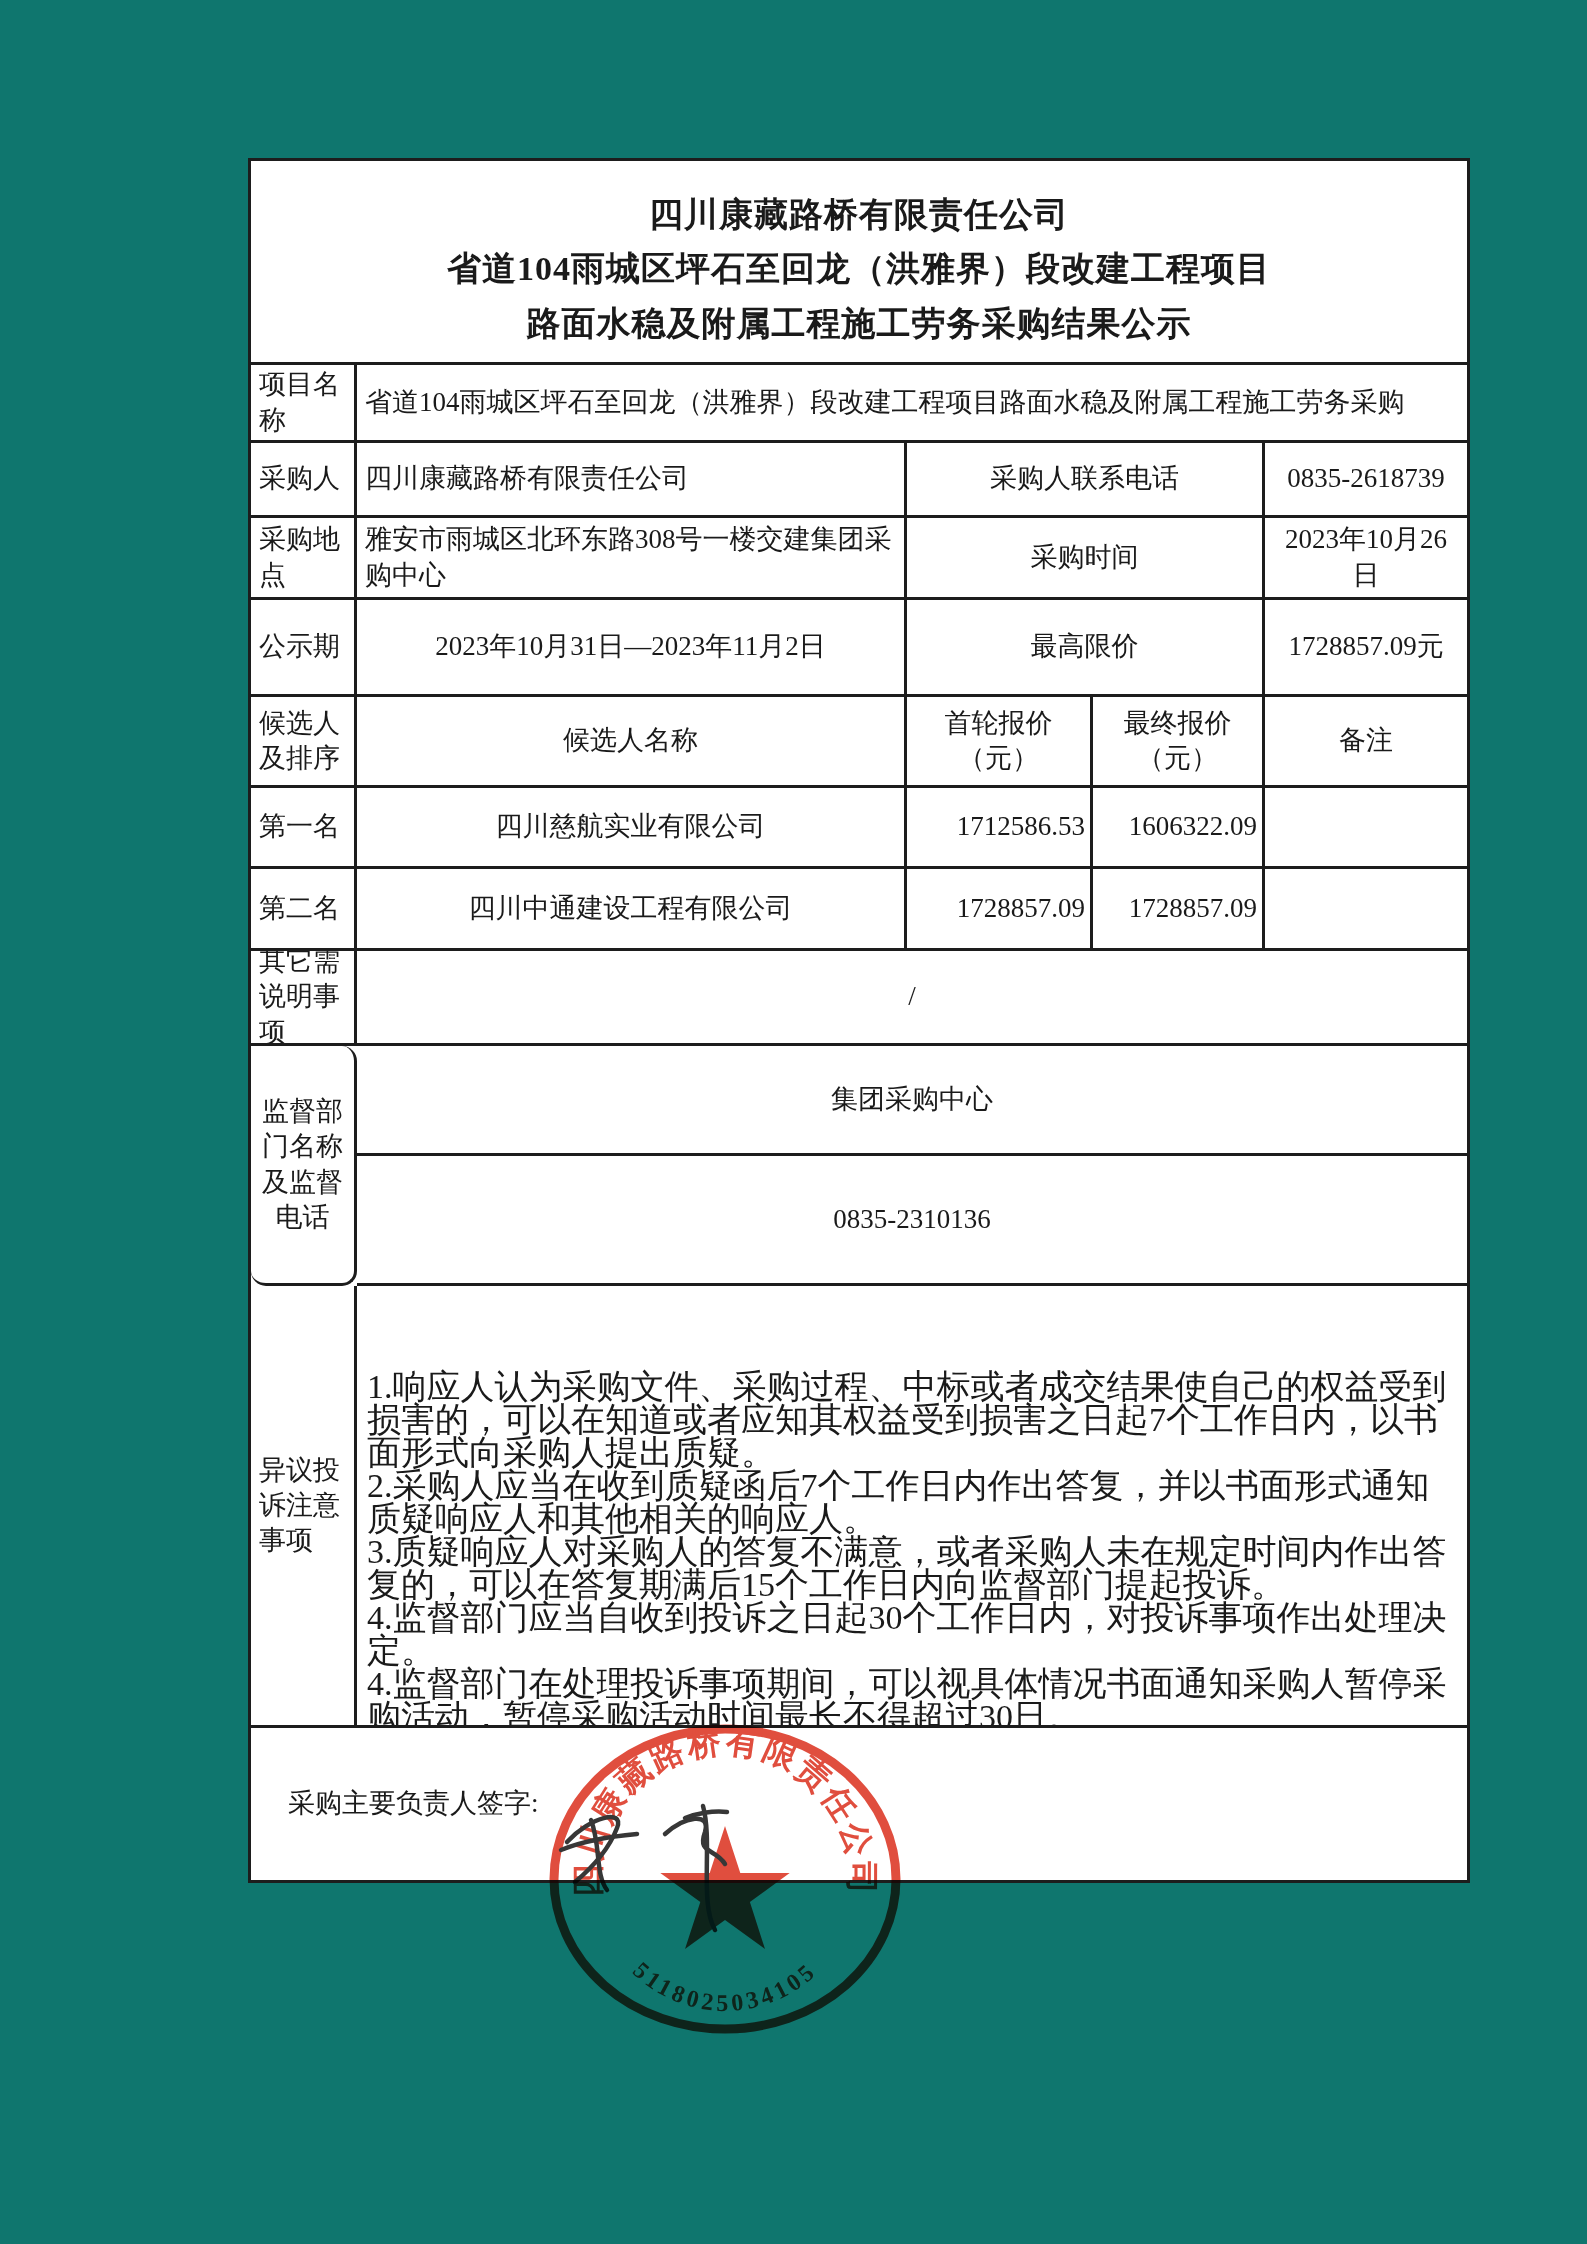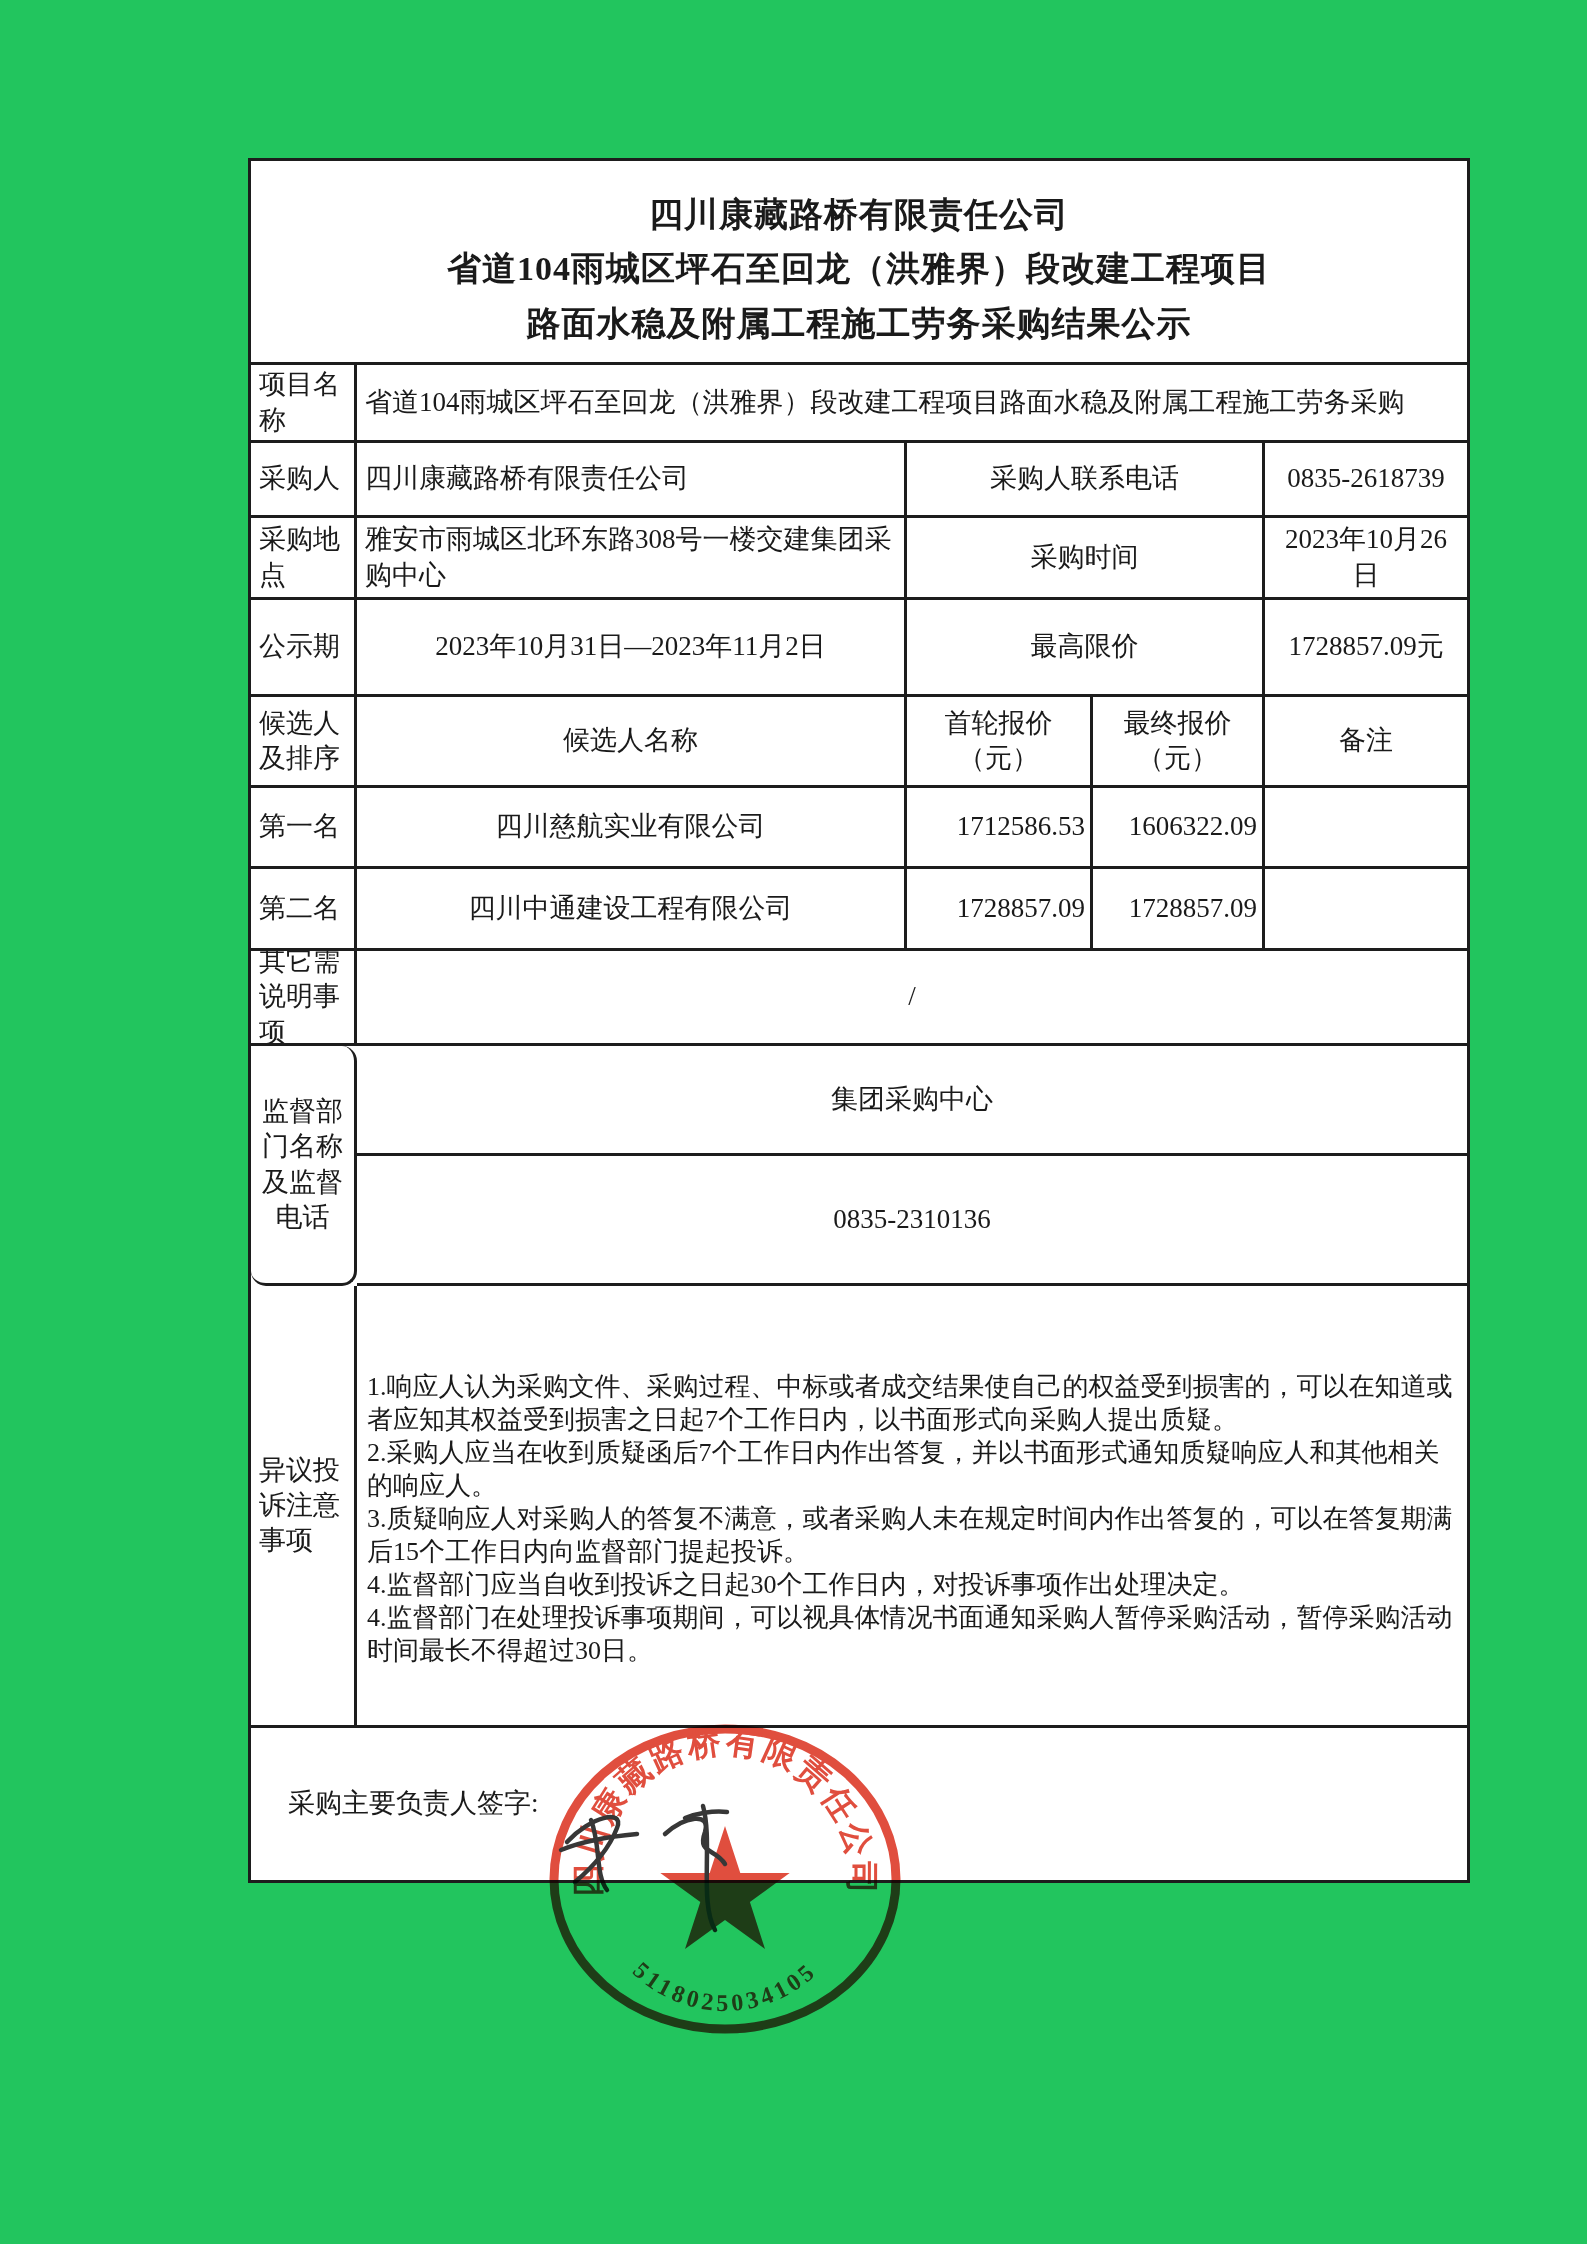--- a/index.html
+++ b/index.html
@@ -7,21 +7,21 @@
     --ink:#1a1a1a;
     --seal:#dd3b2a;
   }
   *{margin:0;padding:0;box-sizing:border-box;}
   html,body{background:#ffffff;}
   body{
     width:1587px;height:2244px;position:relative;overflow:hidden;
     font-family:"Liberation Serif","DejaVu Serif",serif;
     color:var(--ink);
   }
-  .page{position:absolute;inset:0;background:#22c55e;}
+  .page{position:absolute;inset:0;background:#0f766e;}
   .tbl{
     position:absolute;left:248px;top:158px;width:1222px;
     border:3px solid var(--line);background:#fff;
   }
   .row{display:flex;width:100%;}
   .cell{
     border-right:3px solid var(--line);
     border-bottom:3px solid var(--line);
     display:flex;align-items:center;
     font-size:27px;line-height:1.3;
@@ -69,21 +69,21 @@
   .sub{
     display:flex;align-items:center;justify-content:center;
     text-align:center;font-size:27px;
   }
   .sub1{height:110px;border-bottom:3px solid var(--line);}
   .sub2{flex:1;}
   .superv-label{justify-content:center;text-align:center;border-radius:15px;}
   
   .obj-cell{
     display:block;padding:84px 14px 10px 10px;
-    font-size:26px;line-height:33px;text-align:left;
+    font-size:34px;line-height:33px;text-align:left;
   }
   .obj-line{margin:0;}
   
   .sign-cell{padding-left:10px;font-size:27px;}
   
   .stamp{
     position:absolute;left:545px;top:1722px;width:360px;height:314px;
     mix-blend-mode:multiply;pointer-events:none;
   }
 </style>

